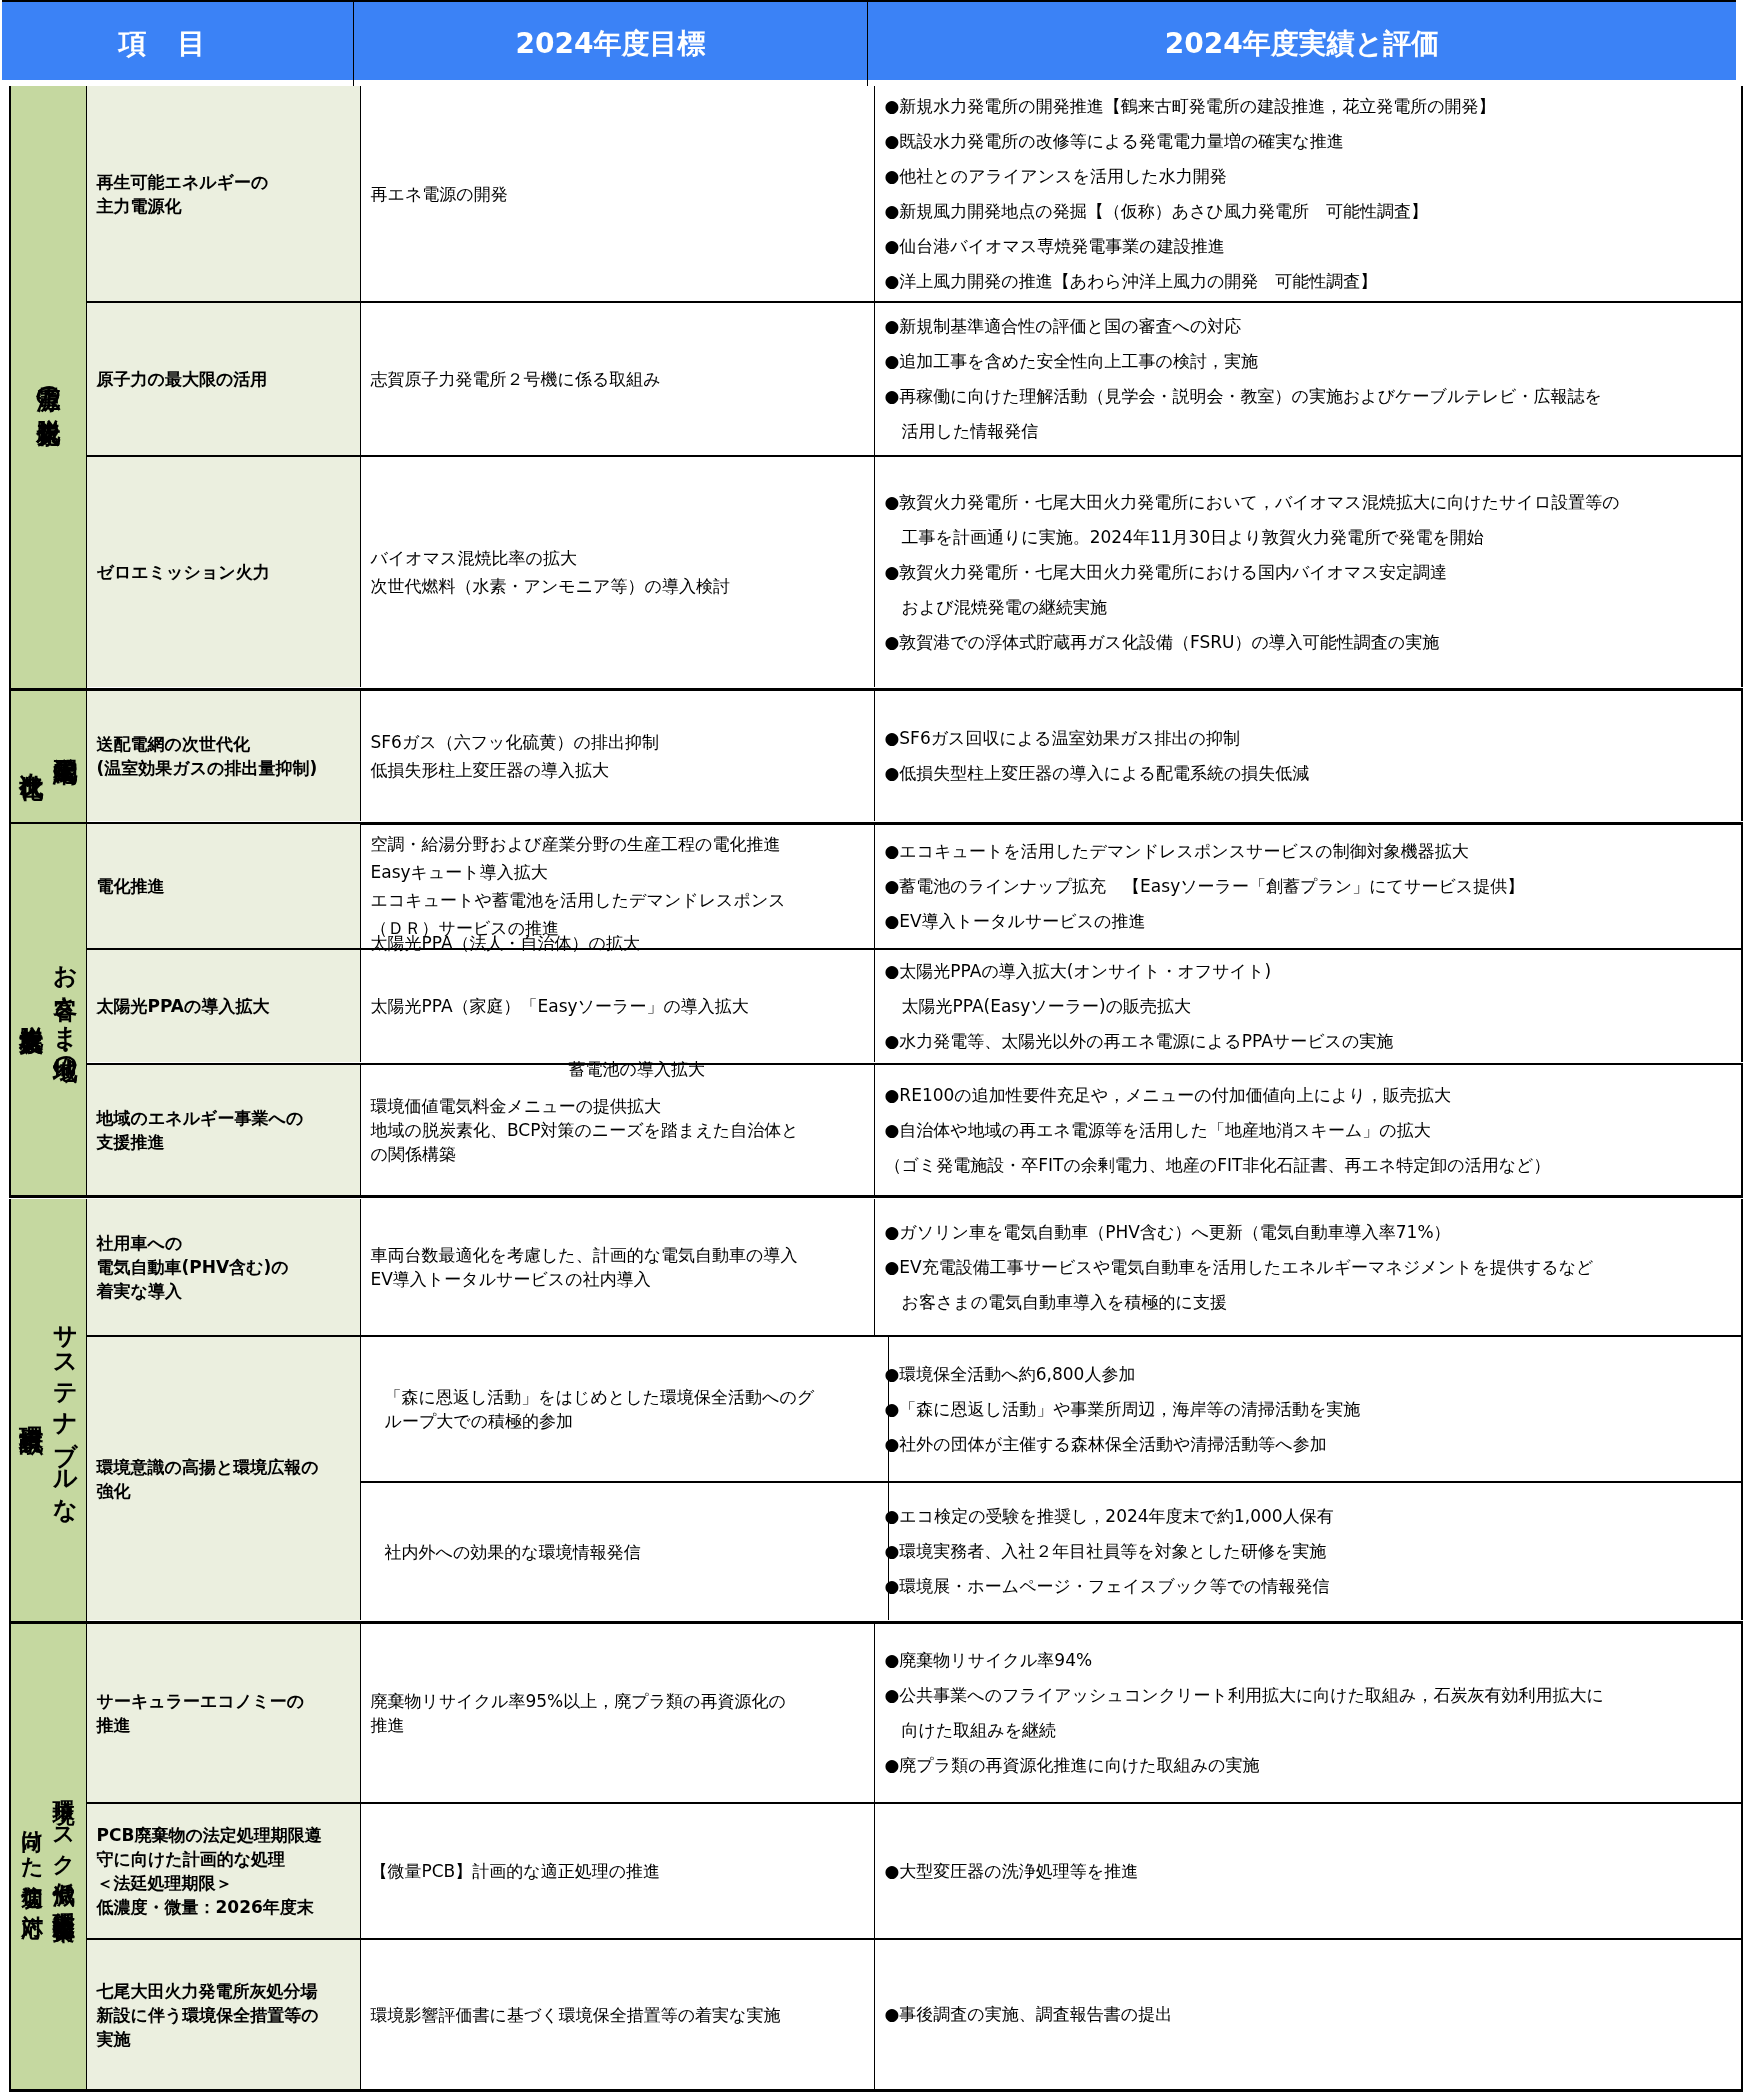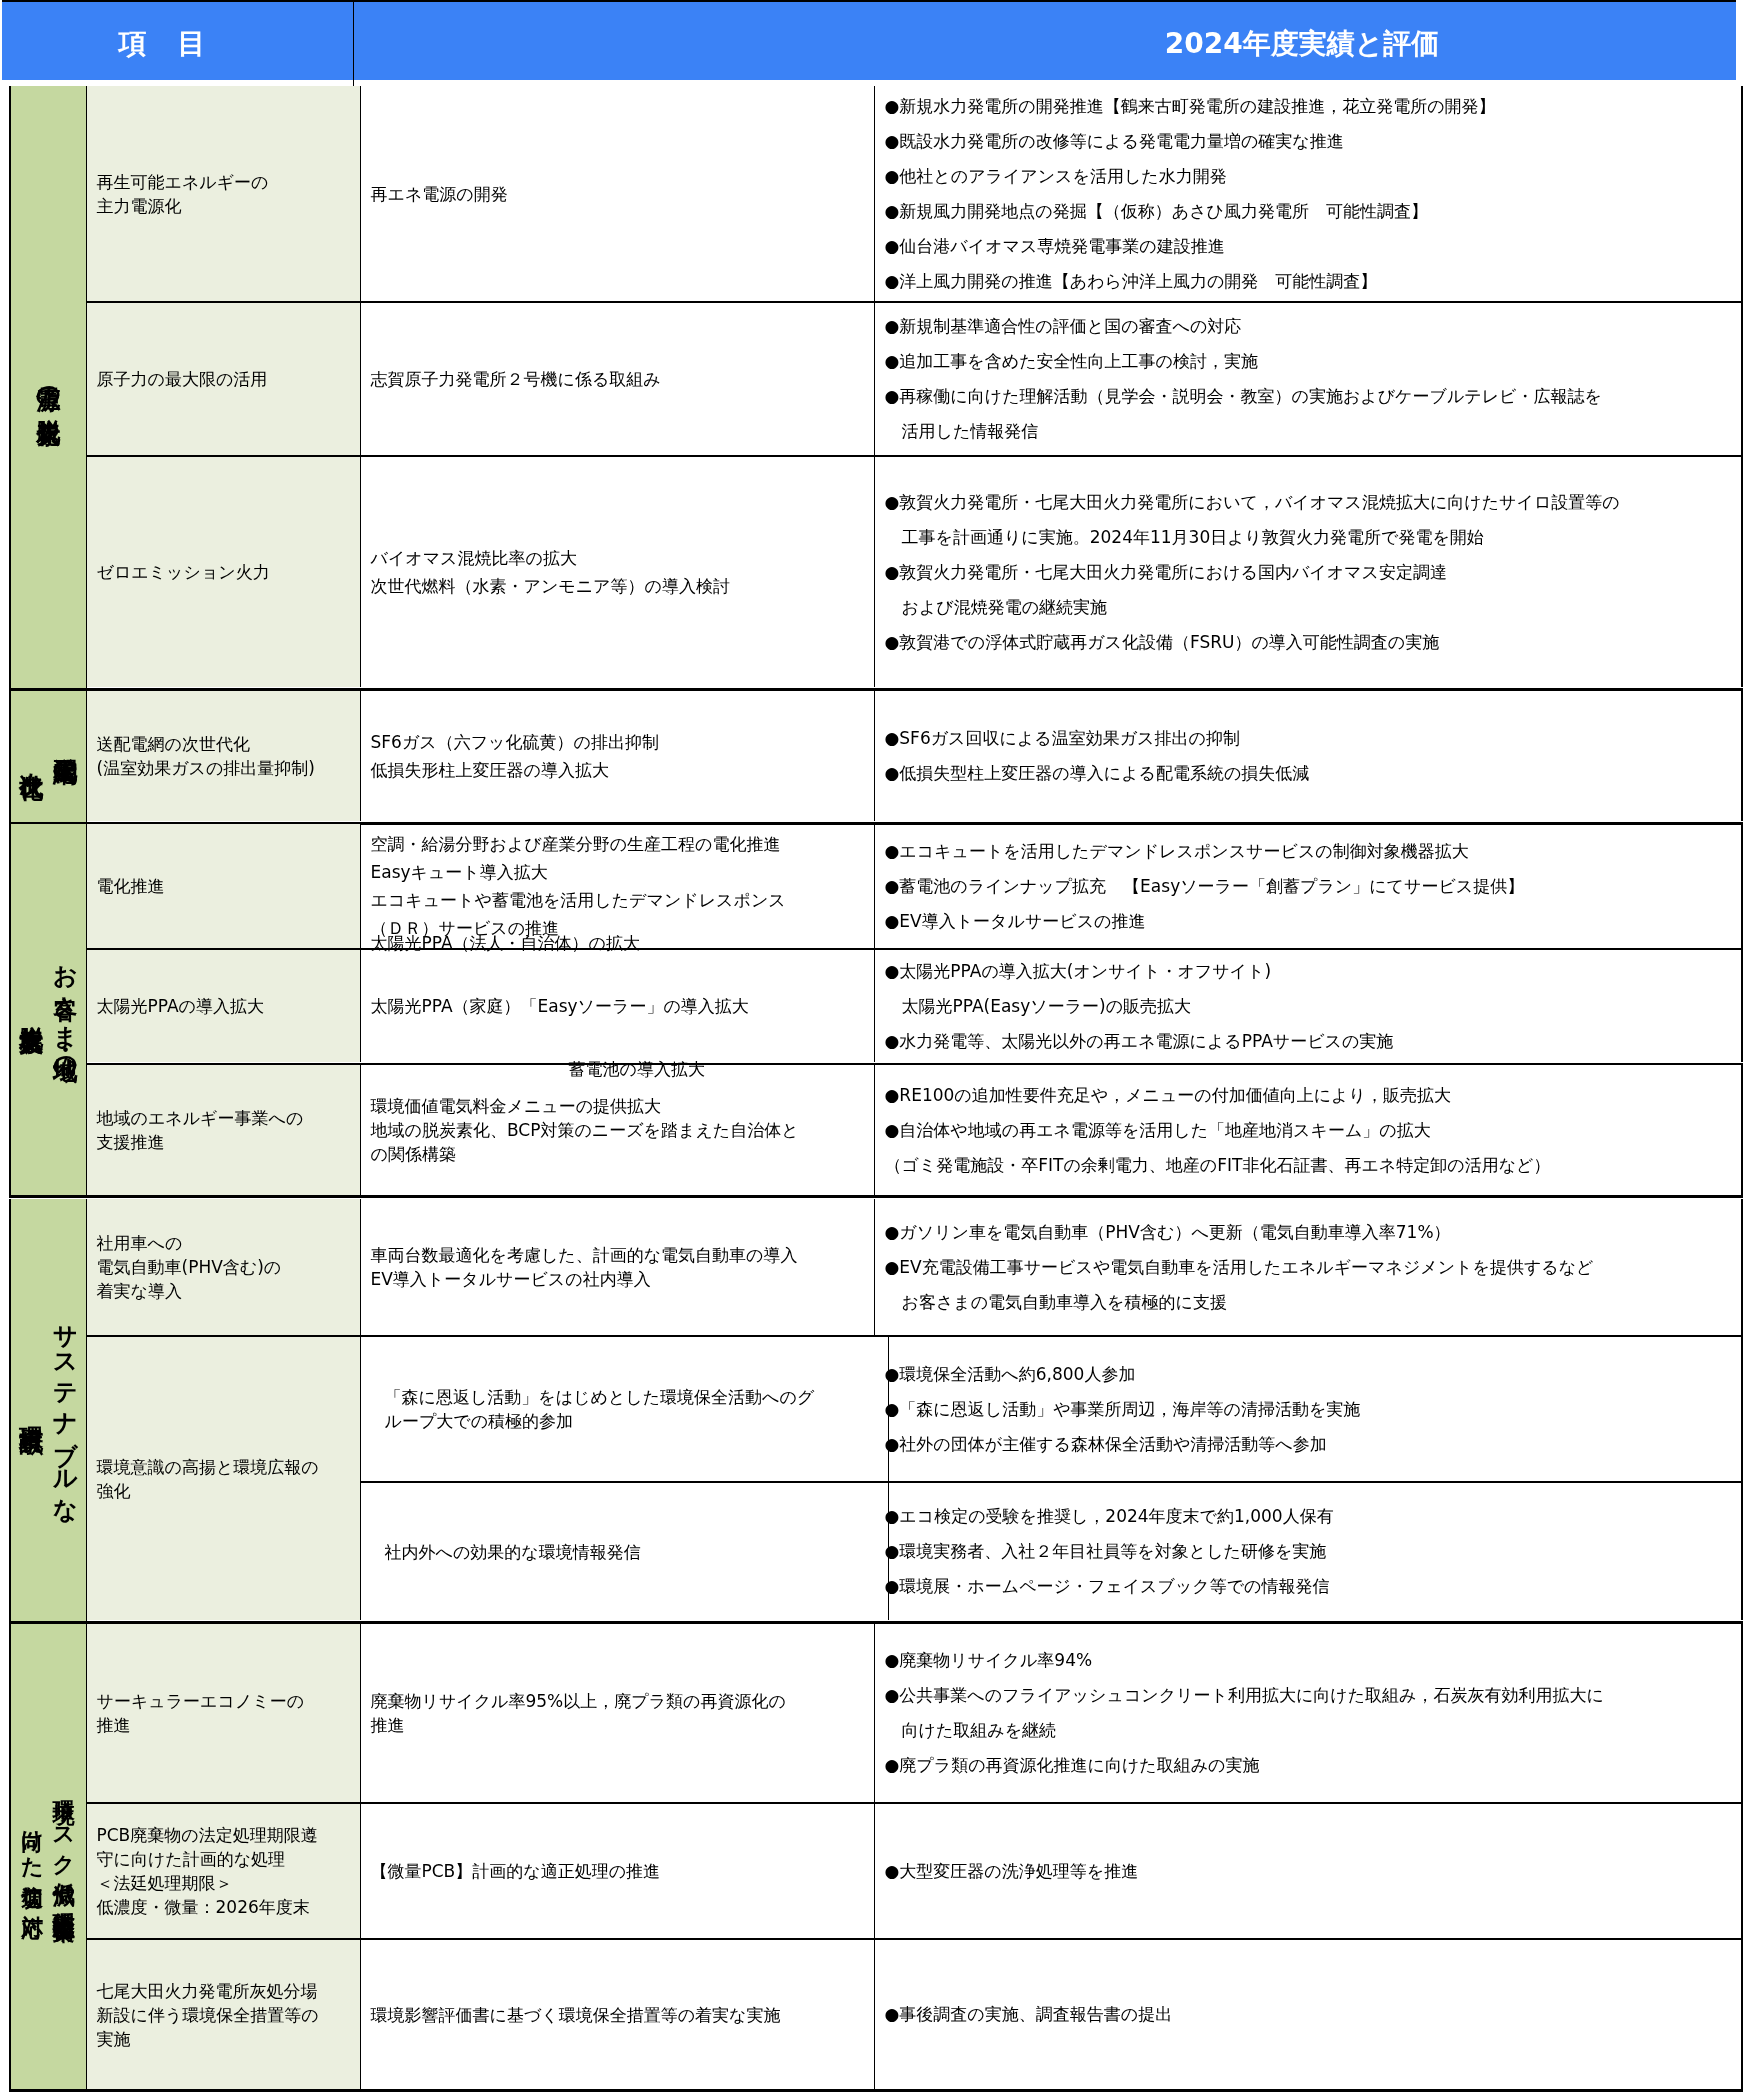--- a/index.html
+++ b/index.html
@@ -7,35 +7,36 @@
   .hdr { position: absolute; left: 2px; top: 0; width: 1734px; height: 80px; background: #3b82f6; border-top: 2.1px solid #000; box-sizing: border-box; }
   .hdr-cell { position: absolute; top: 0; height: 84px; display: flex; align-items: center; justify-content: center; color: #fff; font-weight: bold; font-size: 28px; box-sizing: border-box; }
   .hdr-cell.c1 { left: 0; width: 352px; letter-spacing: 31px; border-right: 1.4px solid #000; }
   .hdr-cell.c2 { left: 352px; width: 514px; border-right: 1.4px solid #000; }
   .hdr-cell.c3 { left: 866px; width: 868px; }
   .section { position: absolute; left: 8.5px; width: 1734px; border-bottom: 3.5px solid #000; box-sizing: border-box; }
   .cat { position: absolute; left: 0; top: 0; bottom: 0; width: 78px; background: #c5d8a0; border-left: 2.1px solid #000; border-right: 1.4px solid #000; box-sizing: border-box; display: flex; flex-direction: row-reverse; justify-content: center; align-items: center; gap: 1.4px; }
   .cat-col { writing-mode: vertical-rl; text-orientation: upright; font-weight: bold; font-size: 24px; line-height: 32.5px; letter-spacing: 1.4px; white-space: nowrap; }
   .row { position: absolute; left: 78px; right: 0; box-sizing: border-box; }
   .row.sep { border-top: 2.1px solid #000; }
-  .item { position: absolute; left: 0; top: 0; bottom: 0; width: 274px; background: #ebefdf; border-right: 1.4px solid #000; box-sizing: border-box; display: flex; align-items: center; padding: 0 10px; font-weight: normal; font-size: 17px; line-height: 24px; }
+  .item { position: absolute; left: 0; top: 0; bottom: 0; width: 274px; background: #ebefdf; border-right: 1.4px solid #000; box-sizing: border-box; display: flex; align-items: center; padding: 0 10px; font-weight: bold; font-size: 17px; line-height: 24px; }
   .target { position: absolute; left: 274px; top: 0; bottom: 0; width: 514px; border-right: 1.4px solid #000; box-sizing: border-box; display: flex; flex-direction: column; justify-content: center; padding: 0 10px; font-weight: normal; font-size: 17px; line-height: 28px; }
   .result { position: absolute; left: 788px; top: 0; bottom: 0; right: 0; border-right: 2.1px solid #000; box-sizing: border-box; display: flex; flex-direction: column; justify-content: center; padding: 0 10px; font-size: 17px; line-height: 35px; }
   .line { white-space: pre; }
   .sub { position: absolute; left: 274px; right: 0; box-sizing: border-box; }
   .sub.sep { border-top: 2.1px solid #000; }
   .sub .target { left: 14px; }
   .sub .result { left: 514px; }
   .t-indent { padding-left: 198px; }
 </style>
 </head>
 <body>
 
 <div class="hdr">
   <div class="hdr-cell c1">項目</div>
+  <div class="hdr-cell c2">2024年度目標</div>
   <div class="hdr-cell c3">2024年度実績と評価</div>
 </div>
 
 <div class="section" style="top:86px;height:605px;">
   <div class="cat">
     <span class="cat-col">電源の脱炭素化</span>
   </div>
   <div class="row" style="top:0;height:215px;">
     <div class="item">
         <div>

